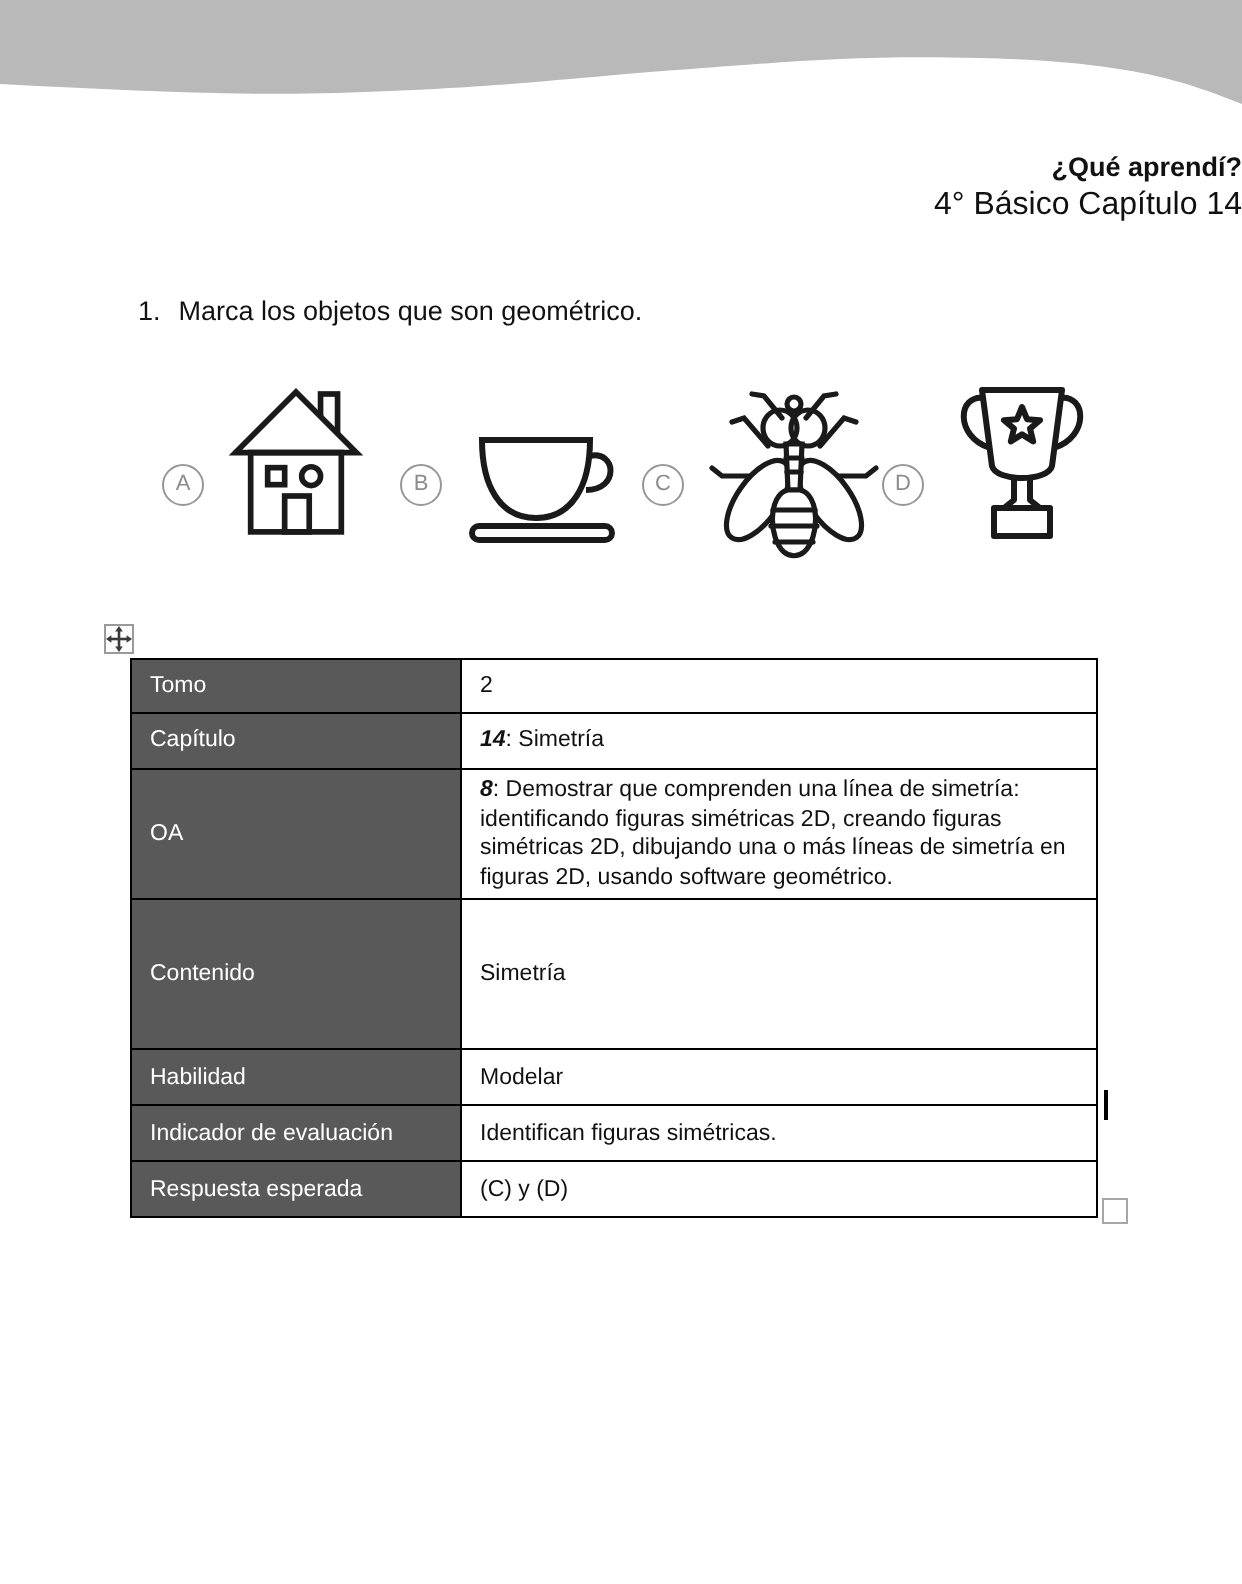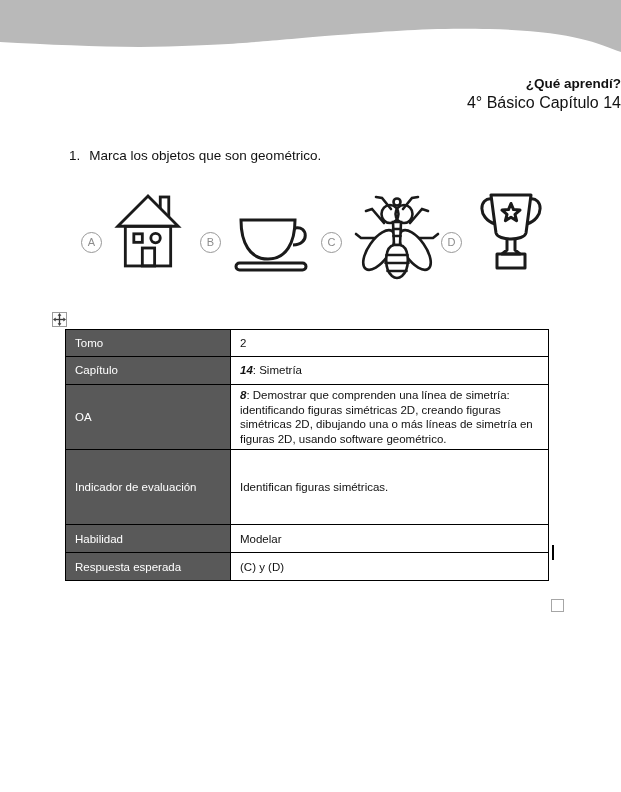--- a/index.html
+++ b/index.html
@@ -155,26 +155,30 @@
       </tr>
       <tr>
         <th>Capítulo</th>
         <td><span class="vbold">14</span><span>: Simetría</span></td>
       </tr>
       <tr>
         <th>OA</th>
         <td><span class="vbold">8</span><span>: Demostrar que comprenden una línea de simetría: identificando figuras simétricas 2D, creando figuras simétricas 2D, dibujando una o más líneas de simetría en figuras 2D, usando software geométrico.</span></td>
       </tr>
       <tr>
-        <th>Indicador de evaluación</th>
-        <td><span class="vbold"></span><span>Identifican figuras simétricas.</span></td>
+        <th>Contenido</th>
+        <td><span class="vbold"></span><span>Simetría</span></td>
       </tr>
       <tr>
         <th>Habilidad</th>
         <td><span class="vbold"></span><span>Modelar</span></td>
+      </tr>
+      <tr>
+        <th>Indicador de evaluación</th>
+        <td><span class="vbold"></span><span>Identifican figuras simétricas.</span></td>
       </tr>
       <tr>
         <th>Respuesta esperada</th>
         <td><span class="vbold"></span><span>(C) y (D)</span></td>
       </tr>
     </tbody>
   </table>
 
   <div class="caret"></div>
   <div class="resize-box"></div>

